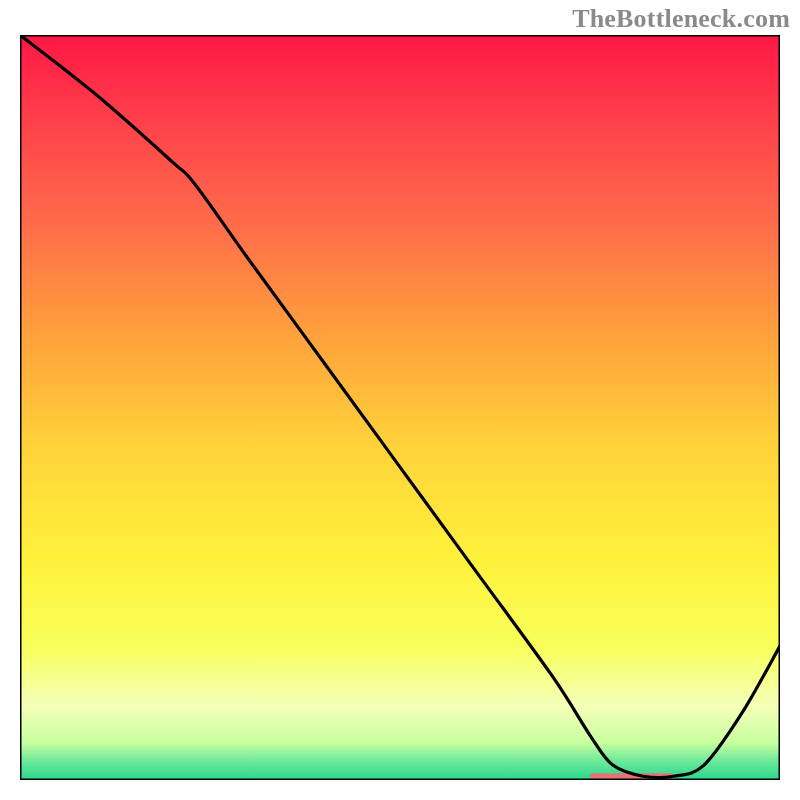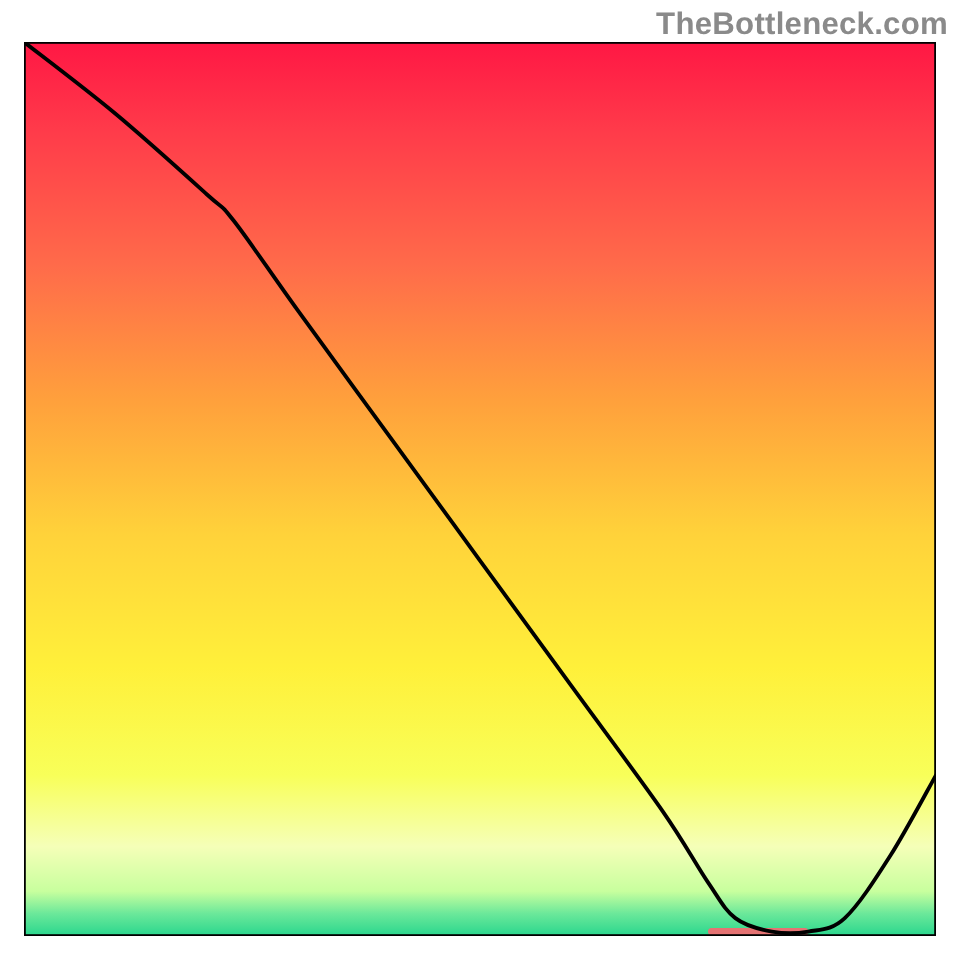--- a/index.html
+++ b/index.html
@@ -8,20 +8,21 @@
     width: 800px;
     height: 800px;
     overflow: hidden;
     background: #fff;
     font-family: Arial, Helvetica, sans-serif;
   }
   #stage {
     position: relative;
     width: 800px;
     height: 800px;
+    font-family: Liberation Serif, serif;
   }
   #watermark {
     position: absolute;
     top: 4px;
     right: 10px;
     font-size: 26px;
     font-weight: 600;
     color: #8a8a8a;
     letter-spacing: 0.2px;
     user-select: none;

